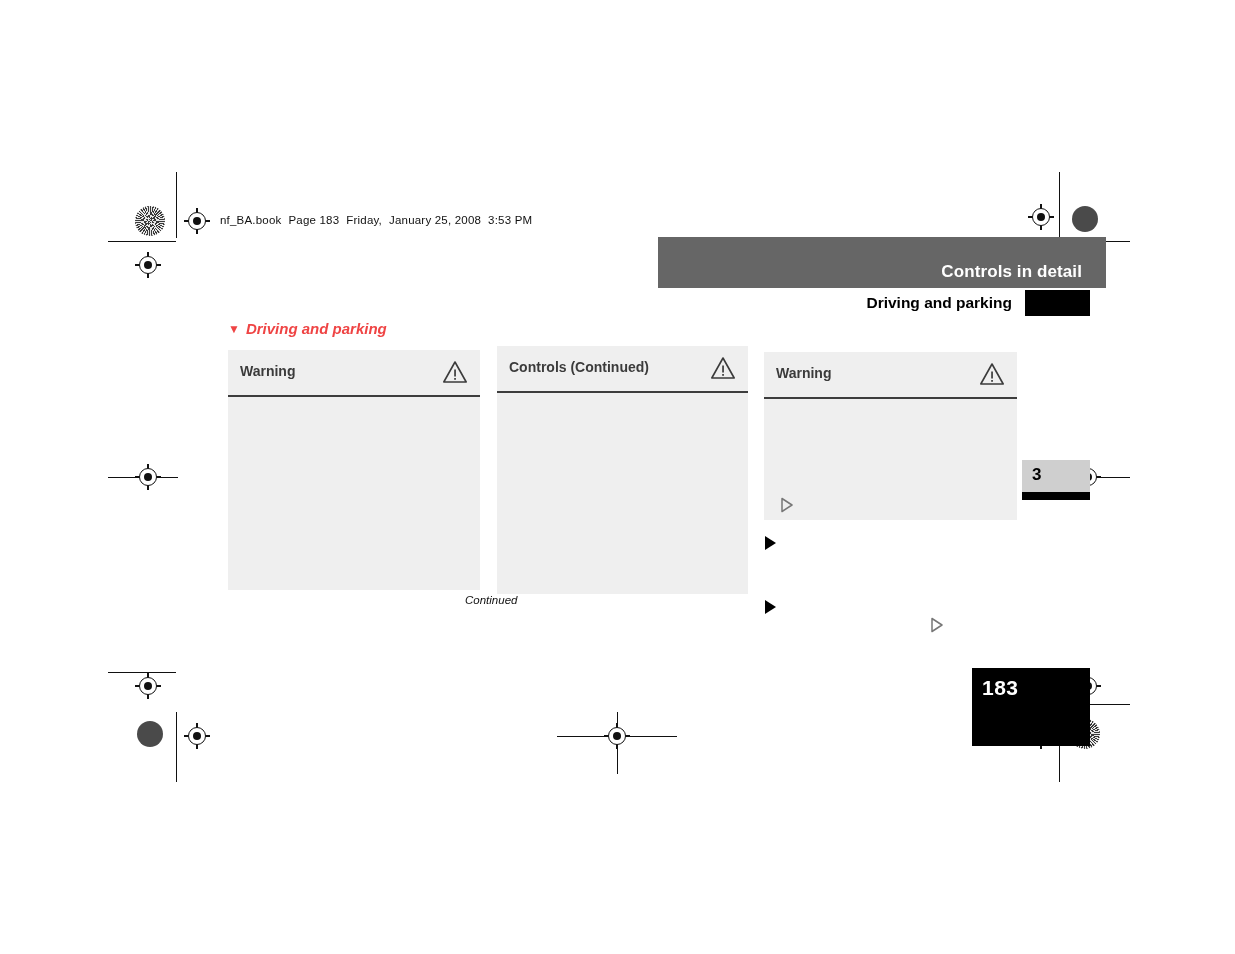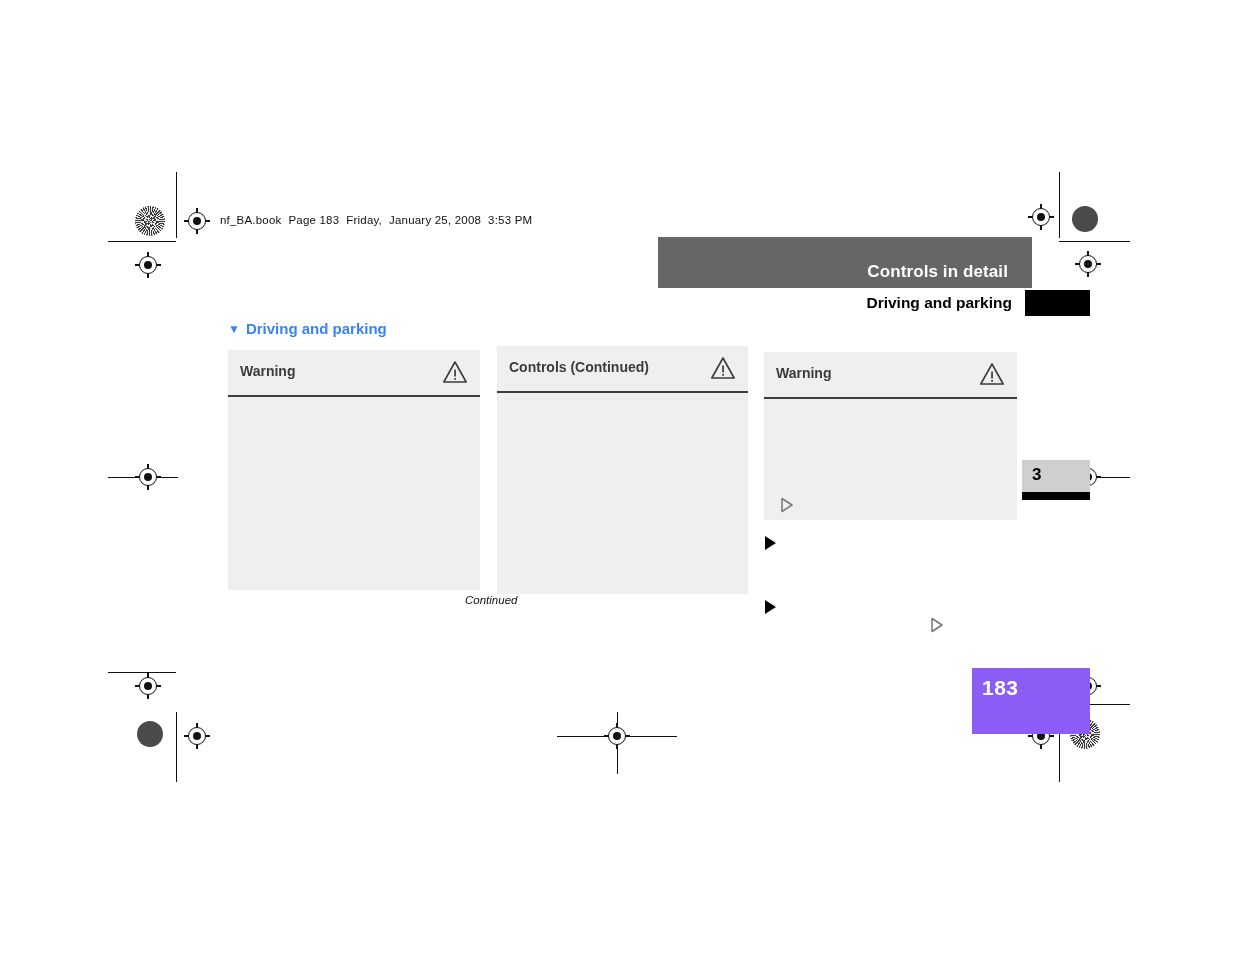--- a/index.html
+++ b/index.html
@@ -81,21 +81,21 @@
     position: absolute;
     width: 1.2px;
     background: #111;
   }
 
   
   .header-band {
     position: absolute;
     left: 658px;
     top: 237px;
-    width: 374px;
+    width: 448px;
     height: 51px;
     background: #666666;
   }
   .header-band-title {
     position: absolute;
     right: 24px;
     bottom: 6px;
     color: #ffffff;
     font-size: 17px;
     font-weight: bold;
@@ -144,22 +144,22 @@
     width: 68px;
     height: 8px;
     background: #000;
   }
 
   .folio-block {
     position: absolute;
     left: 972px;
     top: 668px;
     width: 118px;
-    height: 66px;
-    background: #8b5cf6;
+    height: 78px;
+    background: #000000;
   }
   .folio-block .num {
     position: absolute;
     left: 10px;
     top: 8px;
     font-size: 21px;
     font-weight: bold;
     color: #ffffff;
     letter-spacing: 0.5px;
   }
@@ -177,22 +177,23 @@
   }
   .filestamp span { margin-right: 7px; }
 
   
   .section-heading {
     position: absolute;
     left: 228px;
     top: 320px;
     font-size: 15px;
     font-weight: bold;
-    color: #3b82f6;
-    white-space: nowrap;
+    color: #ef4444;
+    white-space: nowrap;
+    font-style: italic;
   }
   .section-heading .caret {
     font-size: 12px;
     margin-right: 6px;
     position: relative;
     top: -1px;
   }
 
   .warnbox {
     position: absolute;

